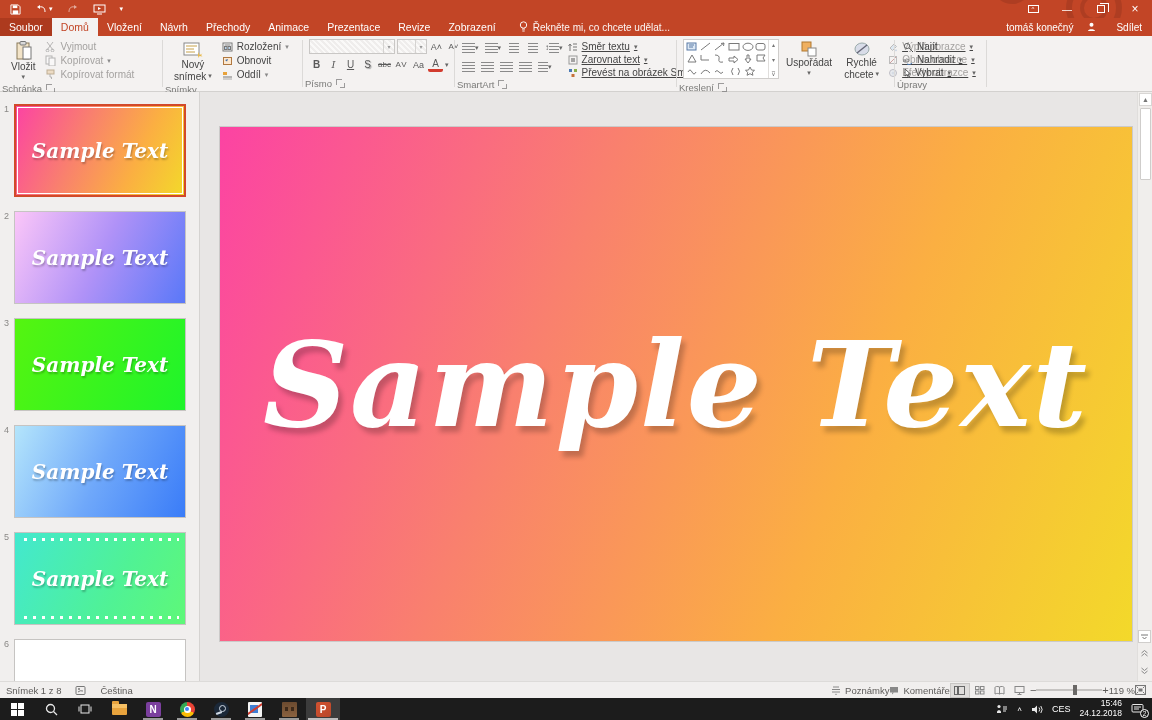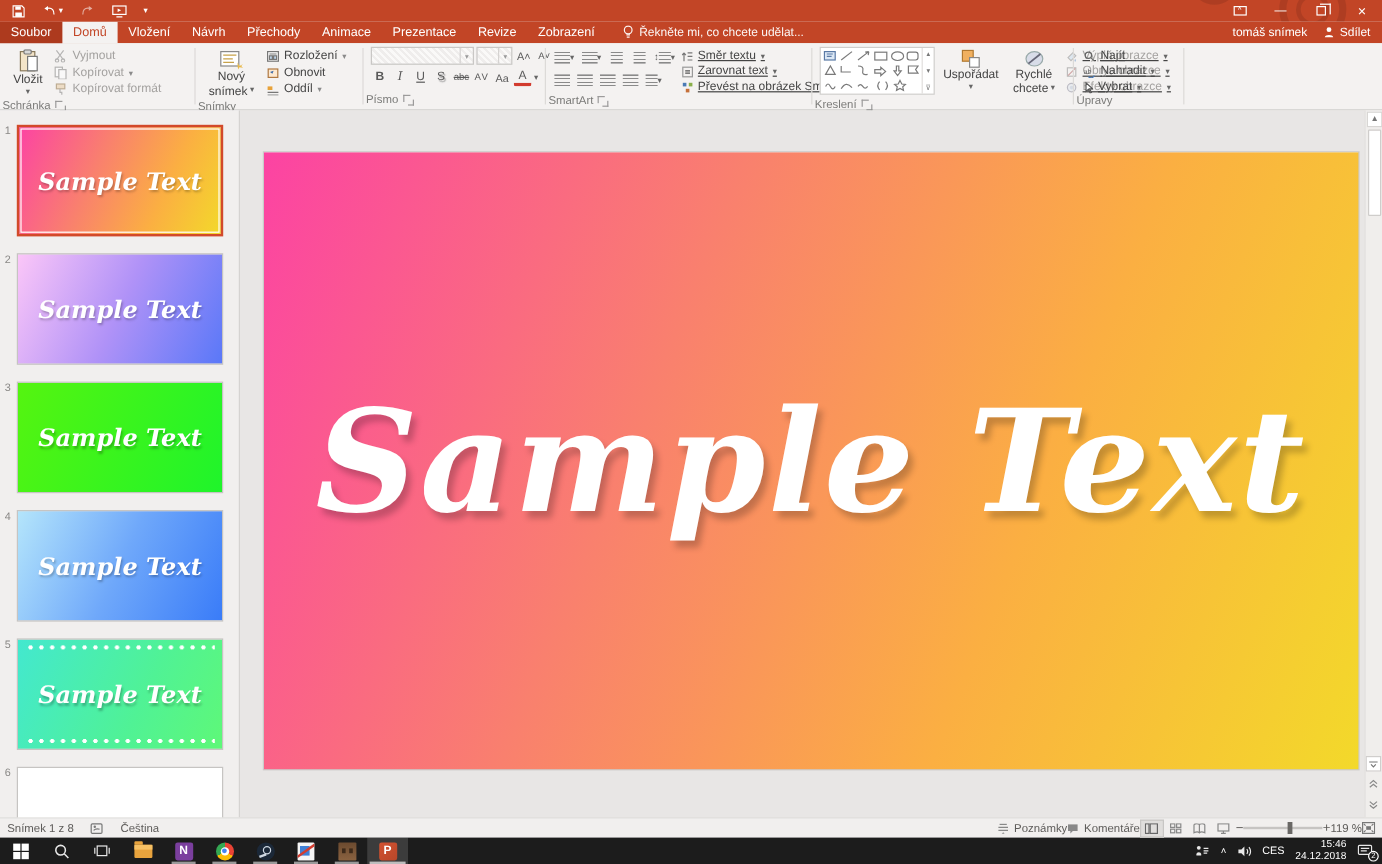--- a/index.html
+++ b/index.html
@@ -21,21 +21,21 @@
   .restore-glyph:before { content:""; position:absolute; left:2px; top:-3px; width:8px; height:8px; border:1px solid #fff; border-left:none; border-bottom:none; }
   .ribbonopt-glyph { width:11px; height:8px; border:1px solid #fff; display:flex; align-items:center; justify-content:center; font-size:6px; }
 
   
   .tabrow { height:18px; background:#c24526; display:flex; align-items:stretch; color:#fff; font-size:10.5px; }
   .tab { padding:6px 9px; display:flex; align-items:center; }
   .tab.file { background:#ad3a1e; }
   .tab.active { background:#f4f2f1; color:#c24526; }
   .tellme { display:flex; align-items:center; gap:5px; padding:0 10px; margin-left:4px; font-size:10px; color:#fff; opacity:.95; }
   .tabrow-right { margin-left:auto; display:flex; align-items:center; gap:14px; padding-right:10px; font-size:10px; }
-  .share { display:flex; align-items:flex-start; gap:4px; }
+  .share { display:flex; align-items:flex-start; gap:20px; }
 
   
   .ribbon { height:56px; background:#f4f2f1; border-bottom:1px solid #d3d1cf; display:flex; align-items:stretch; font-size:10px; color:#444; }
   .rgroup { display:flex; flex-direction:column; padding:2px 2px 0 2px; position:relative; }
   .rgroup:after { content:""; position:absolute; right:0; top:4px; bottom:4px; width:1px; background:#dcdad8; }
   .rbody { flex:1; display:flex; align-items:flex-start; gap:2px; padding:1px 4px 0 4px; }
   .rlabel { height:14px; display:flex; align-items:center; justify-content:flex-start; gap:4px; color:#7a7a78; font-size:9.5px; padding-bottom:1px; }
   .launcher { width:9px; height:9px; position:relative; opacity:.7; }
   .launcher:before { content:""; position:absolute; left:0; top:0; width:5px; height:5px; border-left:1px solid #777; border-top:1px solid #777; }
   .launcher:after { content:""; position:absolute; right:0; bottom:0; width:4px; height:4px; border-right:1px solid #777; border-bottom:1px solid #777; }
@@ -186,21 +186,21 @@
     <div class="tab">Revize</div>
     <div class="tab">Zobrazení</div>
     <div class="tellme">
       <svg class="i" width="9" height="12" viewBox="0 0 9 12">
           <circle cx="4.5" cy="4" r="3.2" fill="none" stroke="#fff"></circle>
           <path d="M3 8 h3 M3.3 10 h2.4" stroke="#fff"></path>
         </svg>
       <span>Řekněte mi, co chcete udělat...</span>
     </div>
     <div class="tabrow-right">
-      <span>tomáš snímek</span>
+      <span>tomáš konečný</span>
       <span class="share">
         <svg class="i" width="9" height="10" viewBox="0 0 9 10">
             <circle cx="4.5" cy="2.7" r="2" fill="#fff"></circle>
             <path d="M1 9 C1 6.5 8 6.5 8 9 Z" fill="#fff"></path>
           </svg>
         <span>Sdílet</span>
       </span>
     </div>
   </div>
 

